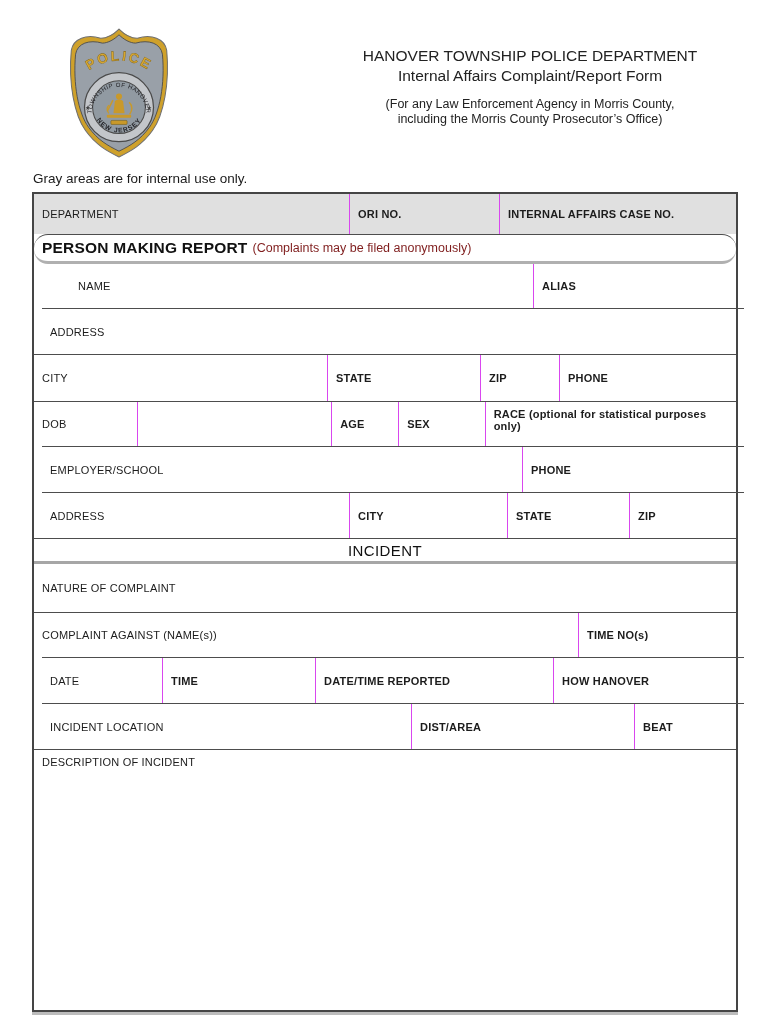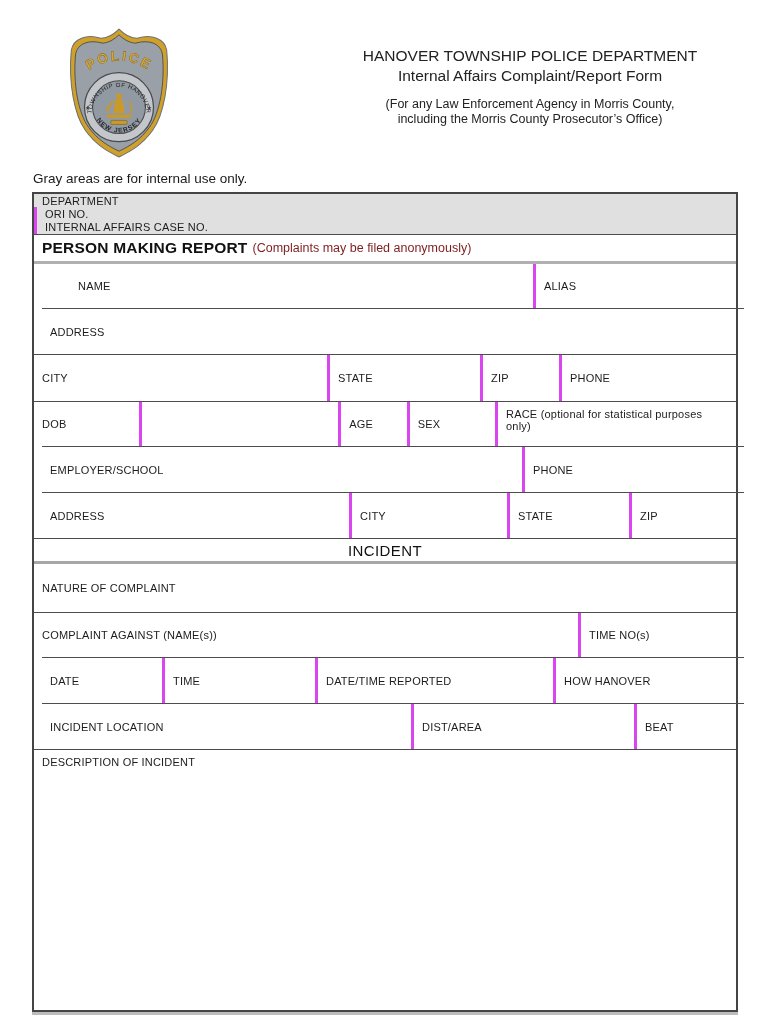--- a/index.html
+++ b/index.html
@@ -58,37 +58,38 @@
   .row { display: flex; width: 100%; }
   .row + .row { border-top: 1px solid #4d4d4d; }
   .row.no-top { border-top: none; }
 
   .cell {
     display: flex;
     align-items: center;
     padding: 2px 8px;
     overflow: hidden;
   }
-  .cell + .cell { border-left: 3px solid #d946ef; }
+  .cell + .cell { border-left: 1px solid #d946ef; font-weight: bold; }
   .cell.top { align-items: flex-start; padding-top: 6px; }
   .lbl {
     font-size: 11px;
     letter-spacing: 0.2px;
     color: #1c1c1c;
     white-space: nowrap;
   }
   .lbl.wrapok { white-space: normal; }
 
-  .row-internal { height: 40px; background: #e0e0e0; flex-direction: column; }
+  .row-internal { height: 40px; background: #e0e0e0; }
   .row-person {
     height: 30px;
     border-top: 2px solid #5a5a5a;
     border-bottom: 3px solid #b0b0b0;
     align-items: center;
     padding-left: 8px;
+    border-radius: 14px;
   }
   .person-title {
     font-size: 15.5px;
     font-weight: bold;
     letter-spacing: 0.2px;
     color: #111;
   }
   .person-note {
     font-size: 12.5px;
     color: #7f1d1d;

